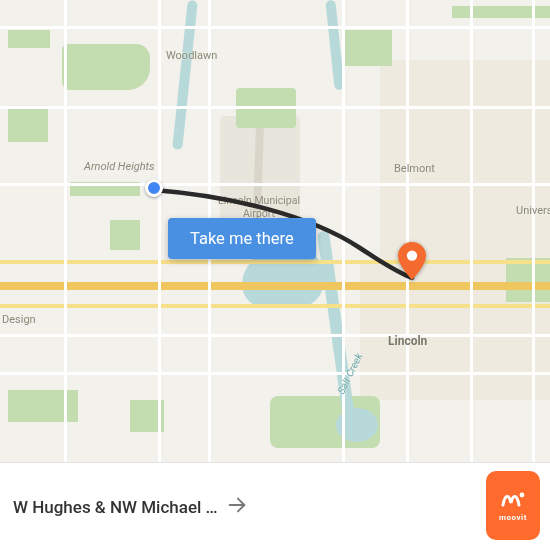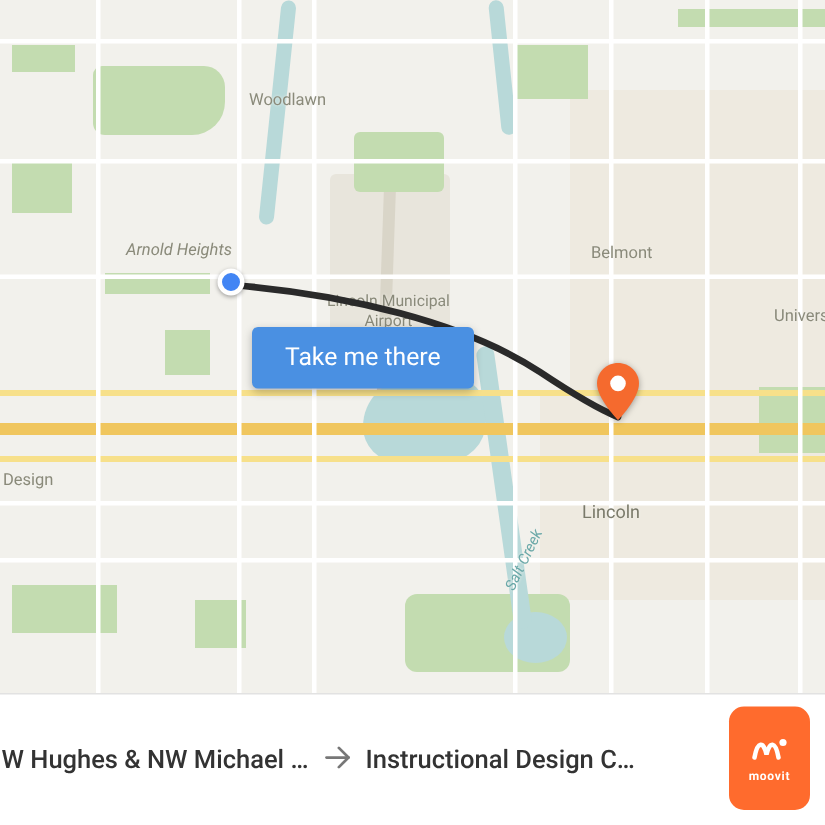--- a/index.html
+++ b/index.html
@@ -71,27 +71,27 @@
   .rv7 { left:532px; }
 
   
   .map-label {
     position:absolute;
     font-size:11px;
     color:#8a8a7a;
     white-space:nowrap;
     text-shadow:0 0 2px #f2f1ec;
   }
-  .ml-woodlawn { left:166px; top:60px; }
+  .ml-woodlawn { left:166px; top:49px; }
   .ml-arnold  { left:84px; top:160px;font-style:italic; }
   .ml-airport { left:218px; top:194px; font-size:10.5px; }
   .ml-belmont { left:394px; top:162px; }
   .ml-univ    { left:516px; top:204px; }
   .ml-emerald { left:2px; top:313px; }
-  .ml-lincoln { left:388px; top:334px; font-size:12px; color:#7a7a6a; }
+  .ml-lincoln { left:388px; top:334px; font-size:12px; color:#7a7a6a;font-weight:bold; }
   .ml-salt    { left:328px; top:368px; font-size:10px; color:#6aa8a8; transform:rotate(-64deg); font-style:italic; }
 
   
   .route-svg { position:absolute; left:0; top:0; width:550px; height:462px; pointer-events:none; }
 
   
   .marker {
     position:absolute;
     width:18px; height:18px;
     background:#4285f4;
@@ -139,21 +139,21 @@
 
   
   .bottom-bar {
     position:absolute;
     left:0; top:462px;
     width:550px; height:88px;
     background:#fff;
     border-top:1px solid #e2e2e2;
     display:flex;
     align-items:center;
-    padding:0 1px;
+    padding:0 13px;
     gap:8px;
   }
   .route-from, .route-to {
     font-size:17px;
     color:#333;
     font-weight:500;
     white-space:nowrap;
     overflow:hidden;
     text-overflow:ellipsis;
   }
@@ -254,21 +254,20 @@
 </div>
 
 <div class="bottom-bar">
   <span class="route-from">W Hughes &amp; NW Michael …</span>
   <span class="arrow-icon">
     <svg width="22" height="22" viewBox="0 0 24 24" fill="none" stroke="#777" stroke-width="2" stroke-linecap="round" stroke-linejoin="round">
       <line x1="4" y1="12" x2="20" y2="12"></line>
       <polyline points="13 5 20 12 13 19"></polyline>
     </svg>
   </span>
-  <span class="route-to">Instructional Design C…</span>
 
   <div class="moovit-badge">
     <span class="m-graphic">
       <svg width="26" height="18" viewBox="0 0 26 18">
         <path d="M3 15 C 5 4, 9 4, 11 13 C 13 4, 17 4, 19 15" stroke="#fff" stroke-width="3" fill="none" stroke-linecap="round"></path>
         <circle cx="22" cy="5" r="2.4" fill="#fff"></circle>
       </svg>
     </span>
     <span class="m-text">moovit</span>
   </div>

